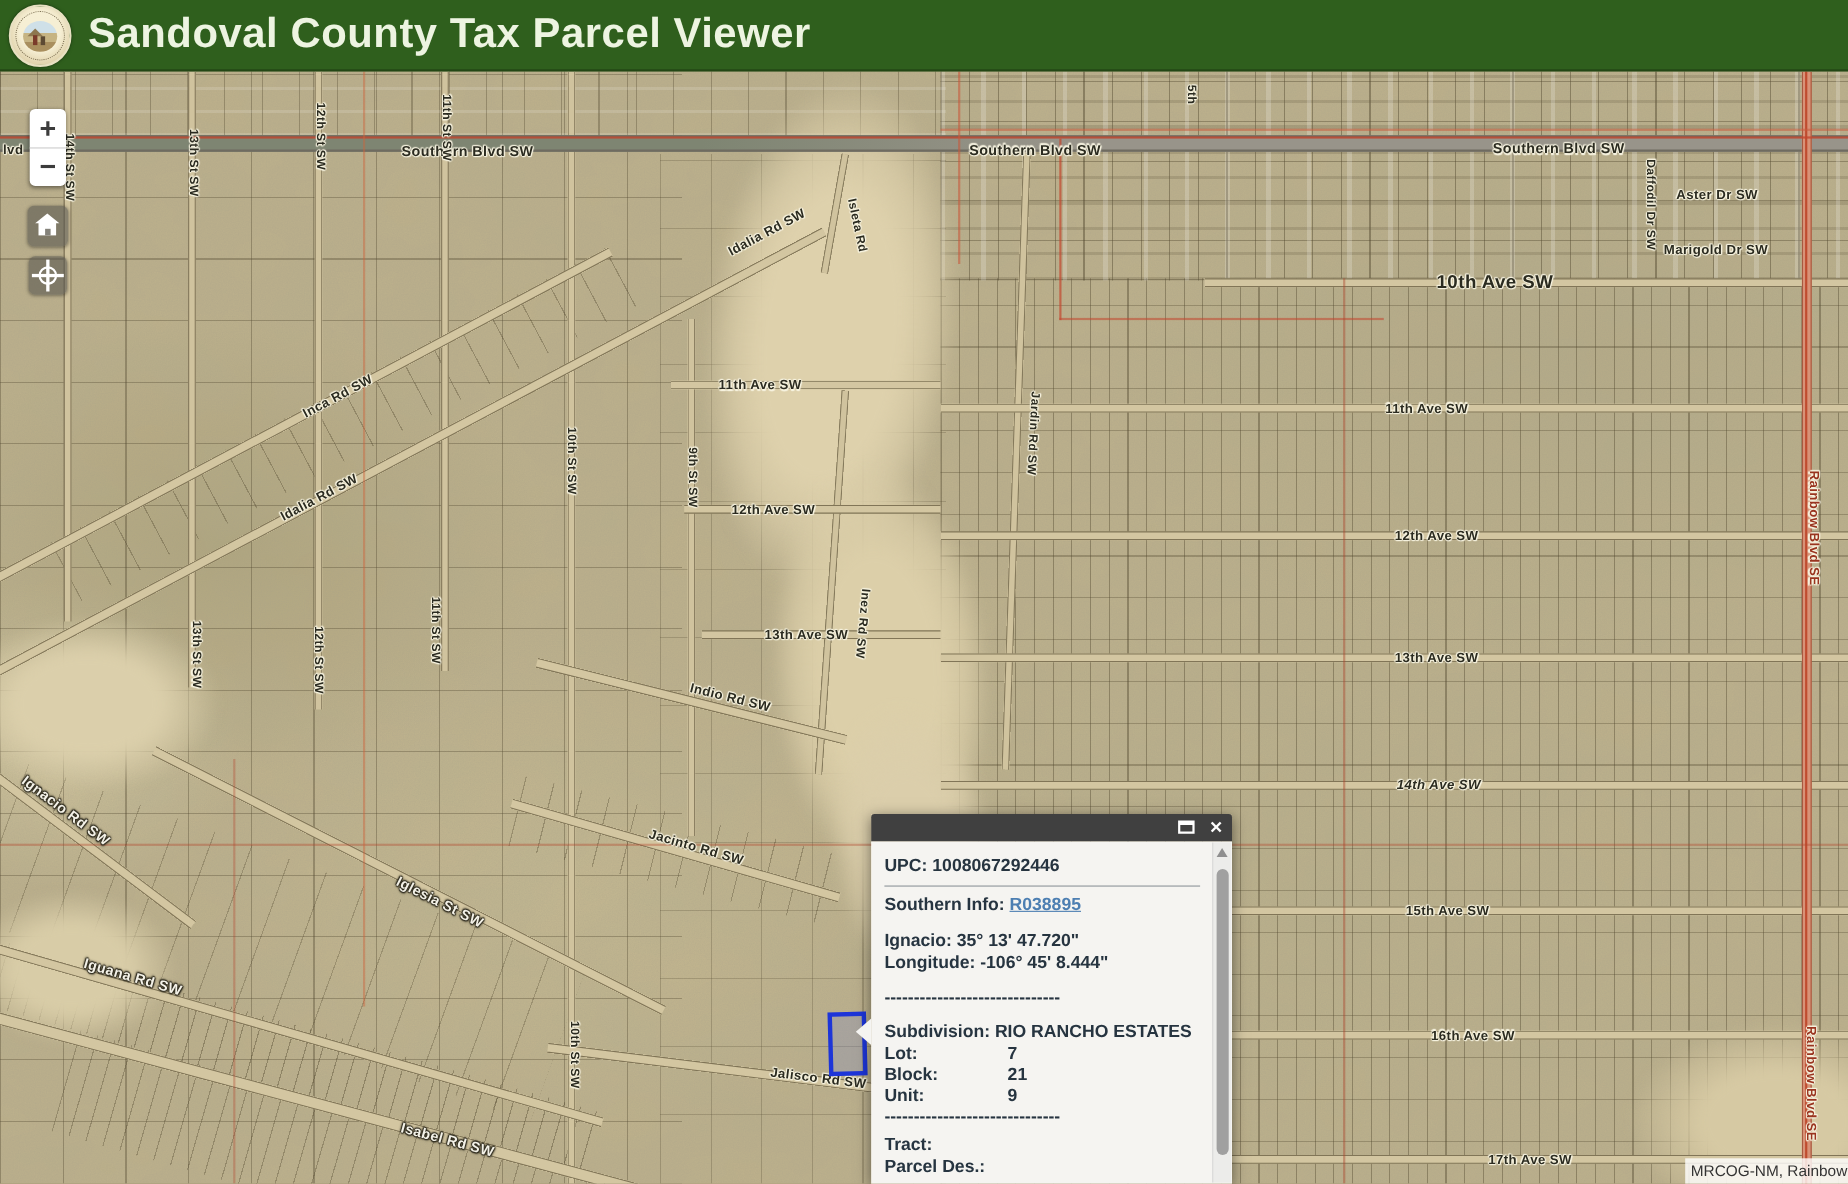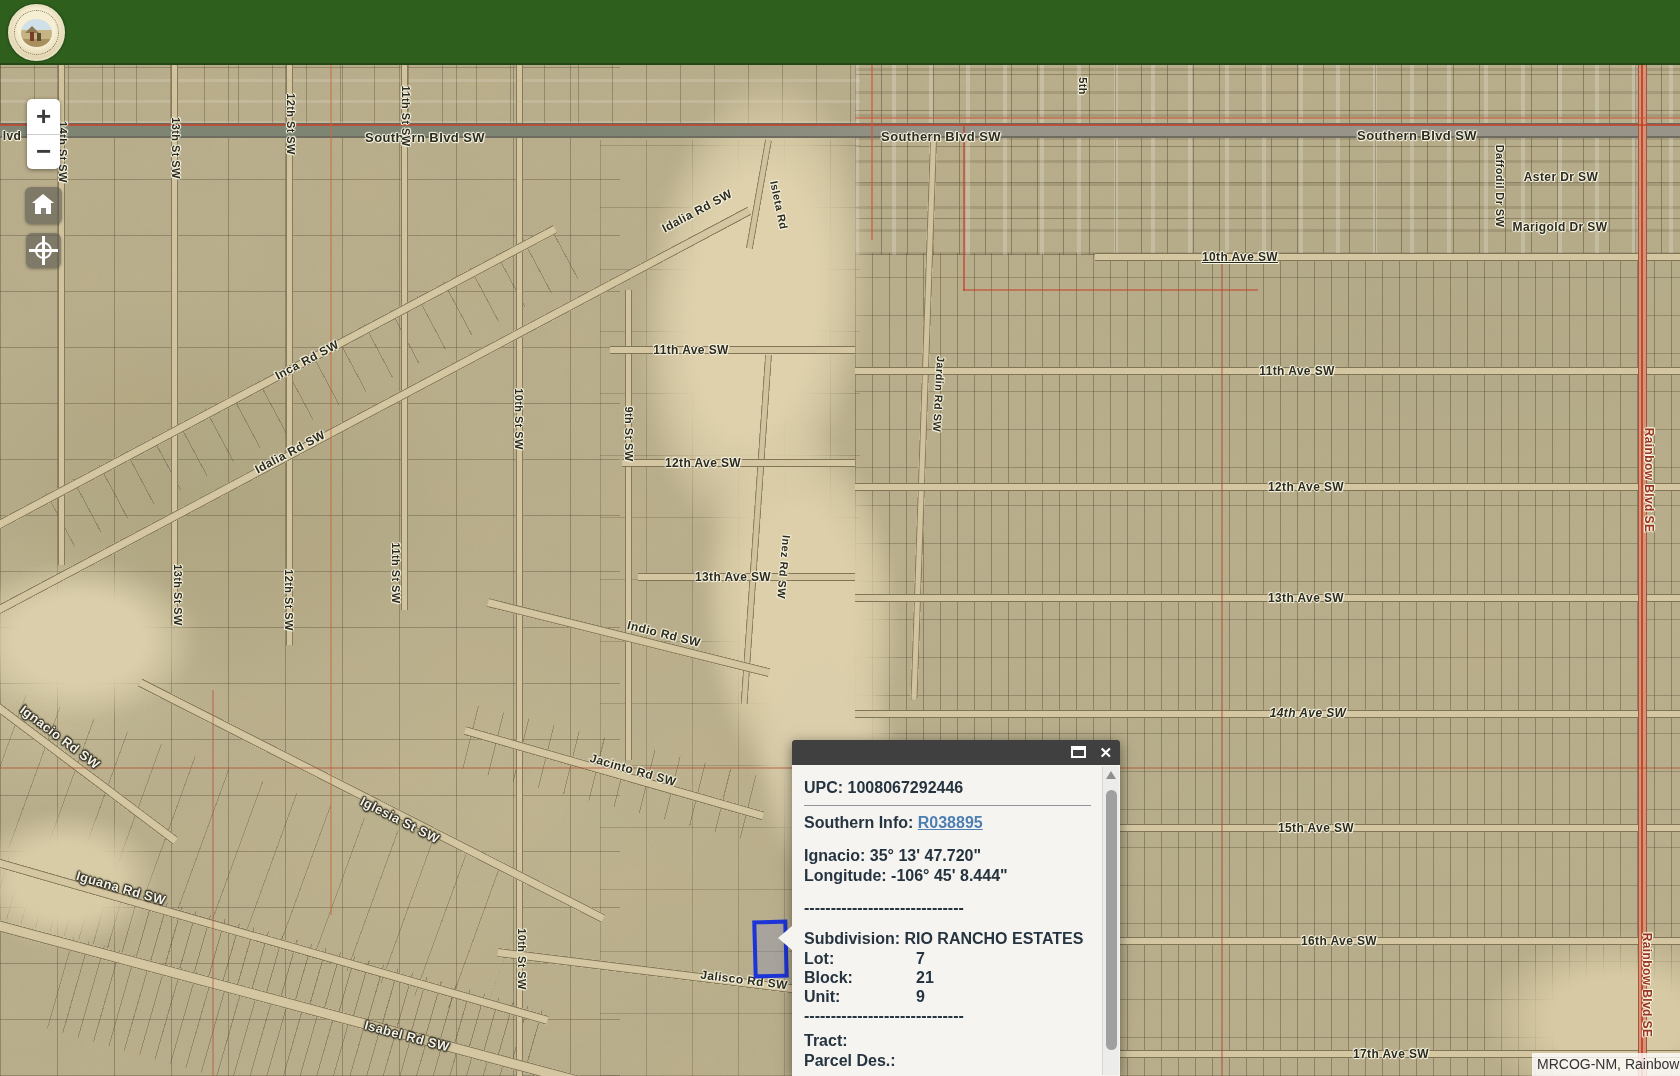--- a/index.html
+++ b/index.html
@@ -269,21 +269,21 @@
       <div class="map-label" style="left: 664px; top: 634px; font-size: 12px; transform: translate(-50%, -50%) rotate(14deg);">Indio Rd SW</div>
       <div class="map-label" style="left: 633px; top: 770px; font-size: 12px; transform: translate(-50%, -50%) rotate(16deg);">Jacinto Rd SW</div>
       <div class="map-label" style="left: 744px; top: 980px; font-size: 12px; transform: translate(-50%, -50%) rotate(7deg);">Jalisco Rd SW</div>
       <div class="map-label light" style="left: 60px; top: 737px; font-size: 13px; transform: translate(-50%, -50%) rotate(37deg);">Ignacio Rd SW</div>
       <div class="map-label light" style="left: 400px; top: 820px; font-size: 13px; transform: translate(-50%, -50%) rotate(27deg);">Iglesia St SW</div>
       <div class="map-label light" style="left: 121px; top: 888px; font-size: 13px; transform: translate(-50%, -50%) rotate(16deg);">Iguana Rd SW</div>
       <div class="map-label light" style="left: 407px; top: 1036px; font-size: 13px; transform: translate(-50%, -50%) rotate(15deg);">Isabel Rd SW</div>
       <div class="map-label" style="left: 691px; top: 350px; font-size: 12px; transform: translate(-50%, -50%) rotate(0deg);">11th Ave SW</div>
       <div class="map-label" style="left: 703px; top: 463px; font-size: 12px; transform: translate(-50%, -50%) rotate(0deg);">12th Ave SW</div>
       <div class="map-label" style="left: 733px; top: 577px; font-size: 12px; transform: translate(-50%, -50%) rotate(0deg);">13th Ave SW</div>
-      <div class="map-label" style="left: 1240px; top: 257px; font-size: 12px; transform: translate(-50%, -50%) rotate(0deg); text-decoration: underline;">10th Ave SW</div>
+      <div class="map-label" style="left: 1359px; top: 257px; font-size: 17px; transform: translate(-50%, -50%) rotate(0deg);">10th Ave SW</div>
       <div class="map-label" style="left: 1297px; top: 371px; font-size: 12px; transform: translate(-50%, -50%) rotate(0deg);">11th Ave SW</div>
       <div class="map-label" style="left: 1306px; top: 487px; font-size: 12px; transform: translate(-50%, -50%) rotate(0deg);">12th Ave SW</div>
       <div class="map-label" style="left: 1306px; top: 598px; font-size: 12px; transform: translate(-50%, -50%) rotate(0deg);">13th Ave SW</div>
       <div class="map-label" style="left: 1308px; top: 713px; font-size: 12px; transform: translate(-50%, -50%) rotate(0deg); font-style: italic;">14th Ave SW</div>
       <div class="map-label" style="left: 1316px; top: 828px; font-size: 12px; transform: translate(-50%, -50%) rotate(0deg);">15th Ave SW</div>
       <div class="map-label" style="left: 1339px; top: 941px; font-size: 12px; transform: translate(-50%, -50%) rotate(0deg); text-align: center;">16th Ave SW</div>
       <div class="map-label" style="left: 1391px; top: 1054px; font-size: 12px; transform: translate(-50%, -50%) rotate(0deg);">17th Ave SW</div>
       <div class="map-label" style="left: 1561px; top: 177px; font-size: 12px; transform: translate(-50%, -50%) rotate(0deg);">Aster Dr SW</div>
       <div class="map-label" style="left: 1560px; top: 227px; font-size: 12px; transform: translate(-50%, -50%) rotate(0deg);">Marigold Dr SW</div>
       <div class="map-label" style="left: 1500px; top: 186px; font-size: 11px; transform: translate(-50%, -50%) rotate(90deg);">Daffodil Dr SW</div>
@@ -296,20 +296,21 @@
 
 <div class="header">
   <div class="seal">
     <div class="seal-ring"></div>
     <div class="seal-scene">
       <div class="seal-mtn"></div>
       <div class="seal-fig1"></div>
       <div class="seal-fig2"></div>
     </div>
   </div>
+  <div class="app-title">Sandoval County Tax Parcel Viewer</div>
 </div>
 
 <div class="zoom-panel">
   <div class="zoom-btn">+</div>
   <div class="zoom-btn zoom-out-btn">−</div>
 </div>
 <div class="ctl-btn home-btn">
   <div class="house-roof"></div>
   <div class="house-body"></div>
   <div class="house-door"></div>

